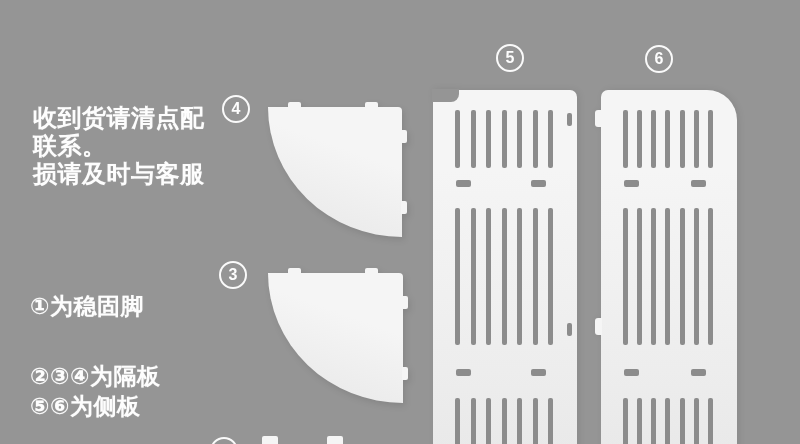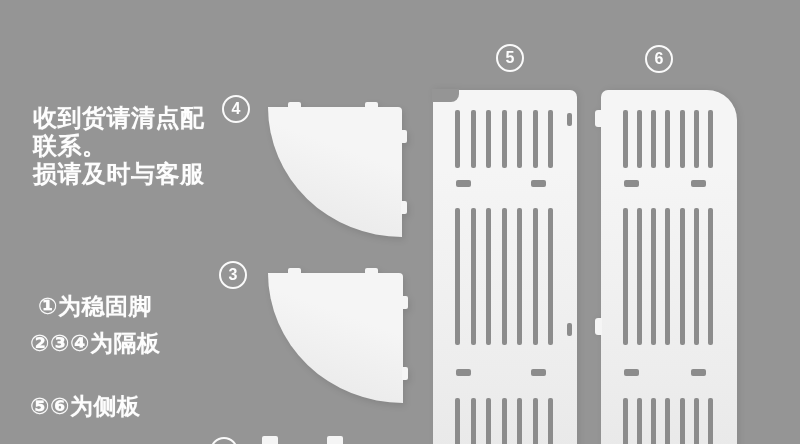--- a/index.html
+++ b/index.html
@@ -15,22 +15,22 @@
   
   .notice{
     position:absolute;left:33px;top:64px;width:190px;
     color:var(--text);font-size:24px;font-weight:bold;line-height:28px;
     letter-spacing:0.5px; text-shadow:0 0 1px rgba(255,255,255,.4);margin-top:40px;
   }
   .legend{position:absolute;left:30px;top:291px;color:var(--text);
     font-size:23px;font-weight:bold;}
   .legend .legend-item{position:absolute;left:0;white-space:nowrap;
     letter-spacing:0.5px;text-shadow:0 0 1px rgba(255,255,255,.4);}
-  .legend .li0{top:0px;margin-left:8px;}
-  .legend .li1{top:37px;}
+  .legend .li0{top:0px;}
+  .legend .li1{top:70px;}
   .legend .li2{top:100px;}
   
   .part-label{
     position:absolute;width:24px;height:24px;border:2px solid rgba(255,255,255,.95);
     border-radius:50%;color:var(--text);font-size:16px;font-weight:bold;
     display:flex;align-items:center;justify-content:center;box-sizing:content-box;
     background:transparent;
   }
   #label4{left:222px;top:95px;}
   #label3{left:219px;top:261px;}

